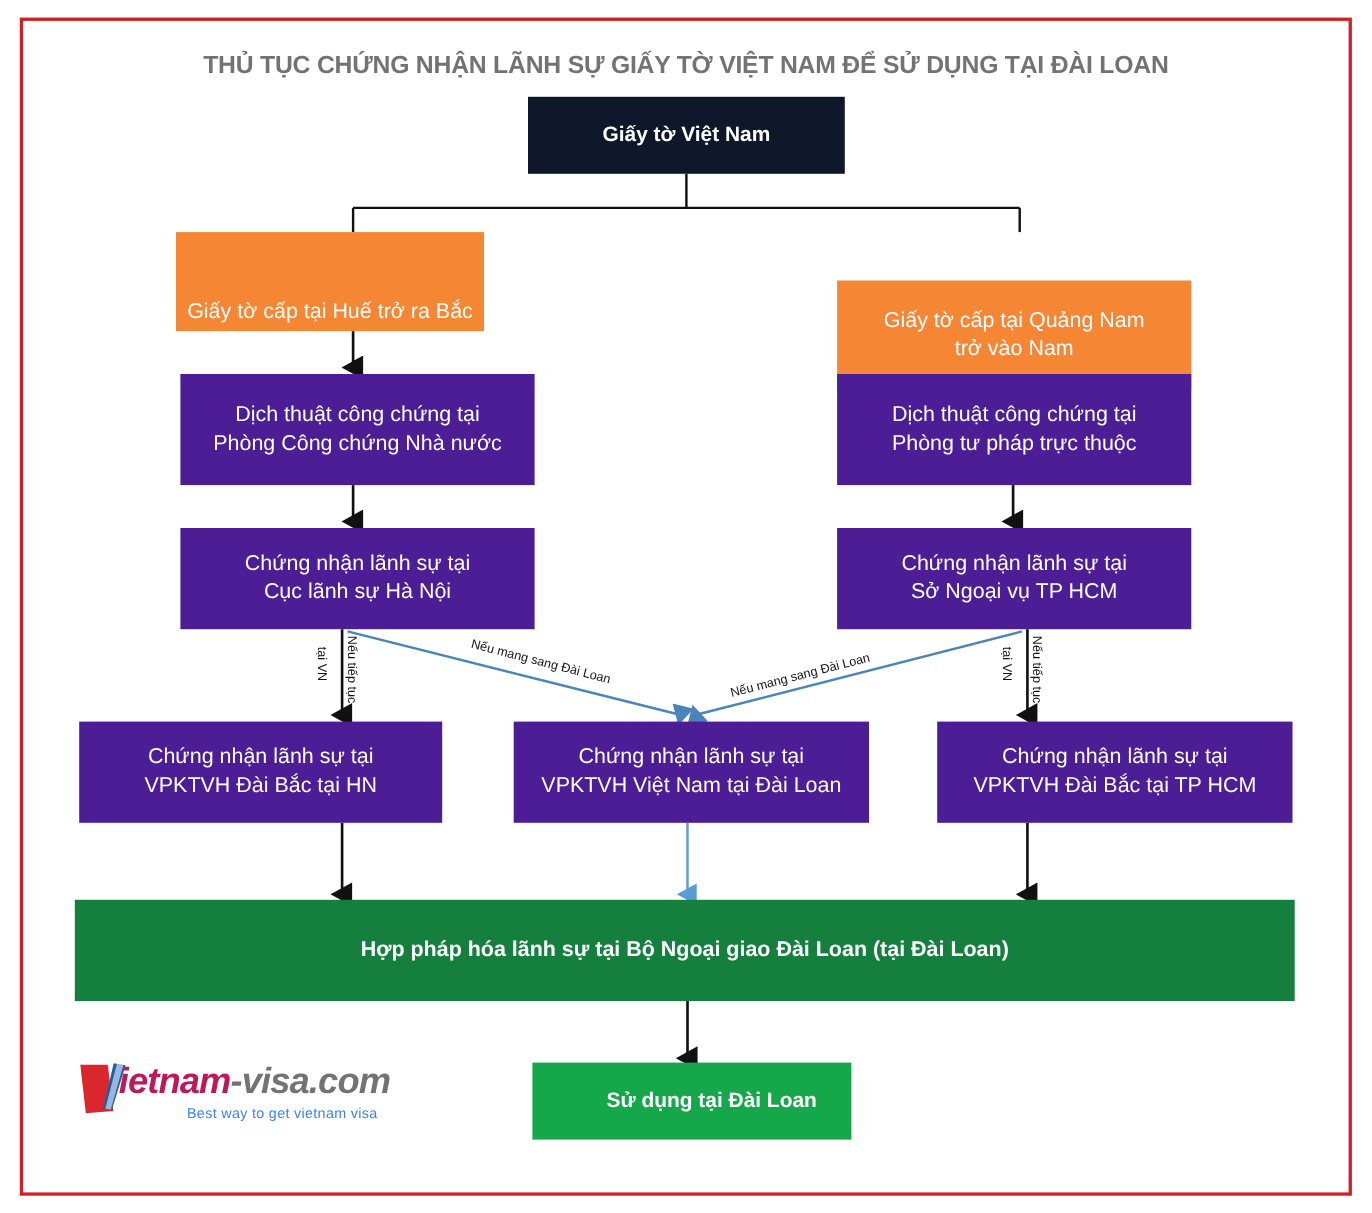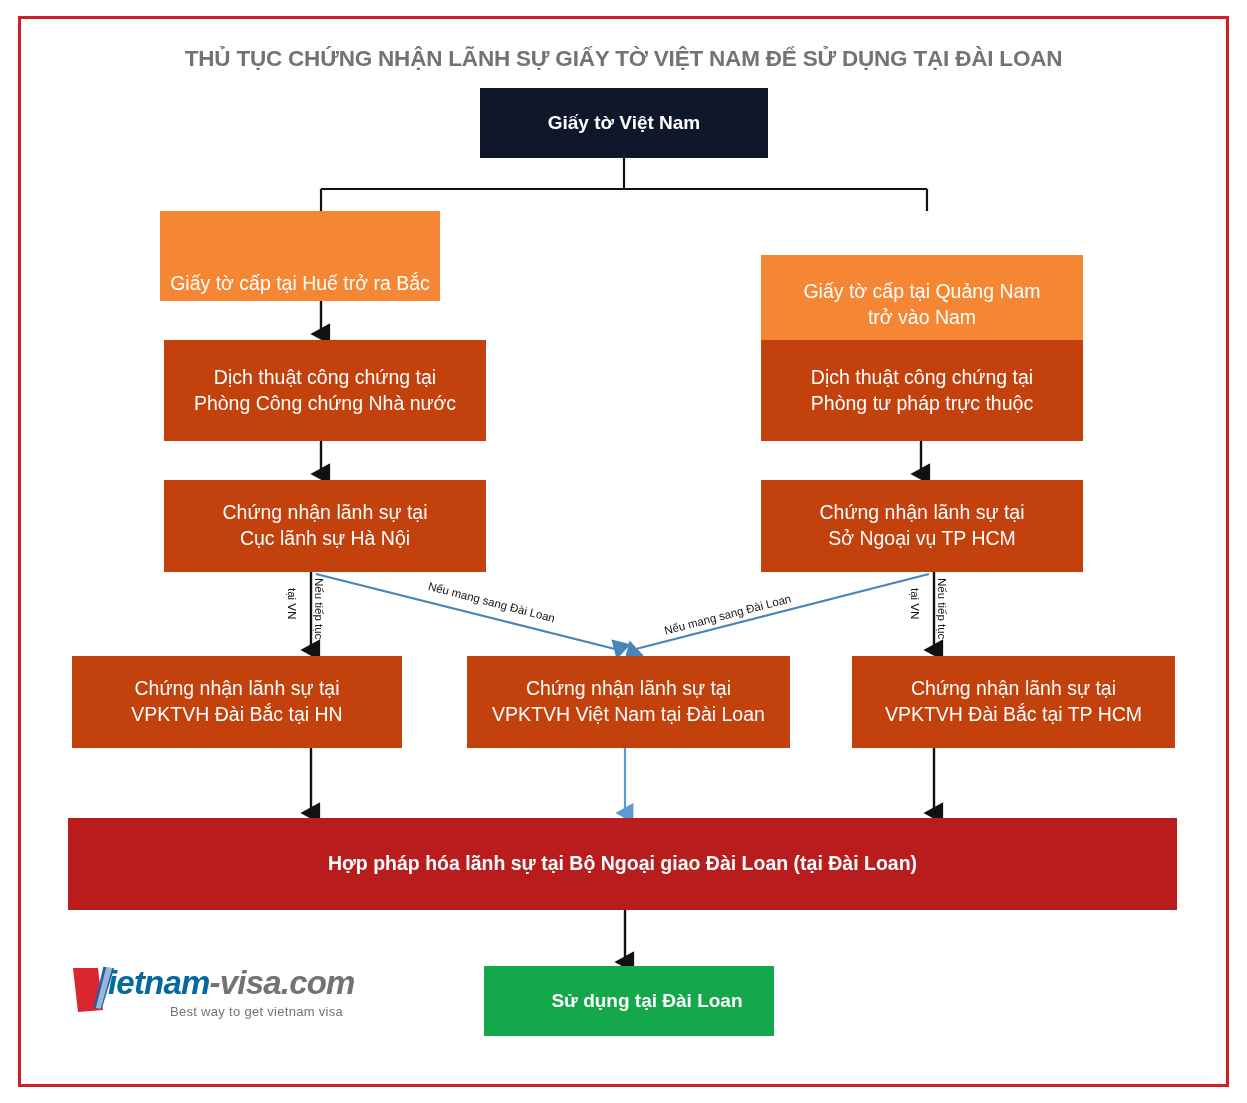--- a/index.html
+++ b/index.html
@@ -65,25 +65,25 @@
   .node-red {
     background: #0f172a;
     font-weight: bold;
     font-size: 19px;
   }
   .node-orange {
     background: #f58634;
     font-size: 19.5px;
   }
   .node-blue {
-    background: #c2410c;
+    background: #4c1d95;
     font-size: 19.5px;
   }
   .node-wide {
-    background: #b91c1c;
+    background: #15803d;
     font-weight: bold;
     font-size: 19.5px;
   }
   .node-green {
     background: #14a84b;
     font-weight: bold;
     font-size: 19px;
   }
   .edge-label {
     position: absolute;
@@ -123,28 +123,28 @@
     position: absolute;
     left: 38px;
     top: 2px;
     font-size: 33px;
     font-weight: bold;
     font-style: italic;
     letter-spacing: -0.8px;
     white-space: nowrap;
     font-family: "Liberation Sans", sans-serif;
   }
-  #logo-word .part-red { color: #0369a1; margin-top: 35px; }
+  #logo-word .part-red { color: #be185d; margin-top: 35px; }
   #logo-word .part-blue { color: #737373; }
   #logo-tag {
     position: absolute;
     left: 100px;
     top: 42px;
     font-size: 13px;
-    color: #737373;
+    color: #3b82f6;
     letter-spacing: 0.3px;
     white-space: nowrap;
     font-family: "Liberation Sans", sans-serif;
   }
 </style>
 </head>
 <body>
 
 <div id="canvas">
 

